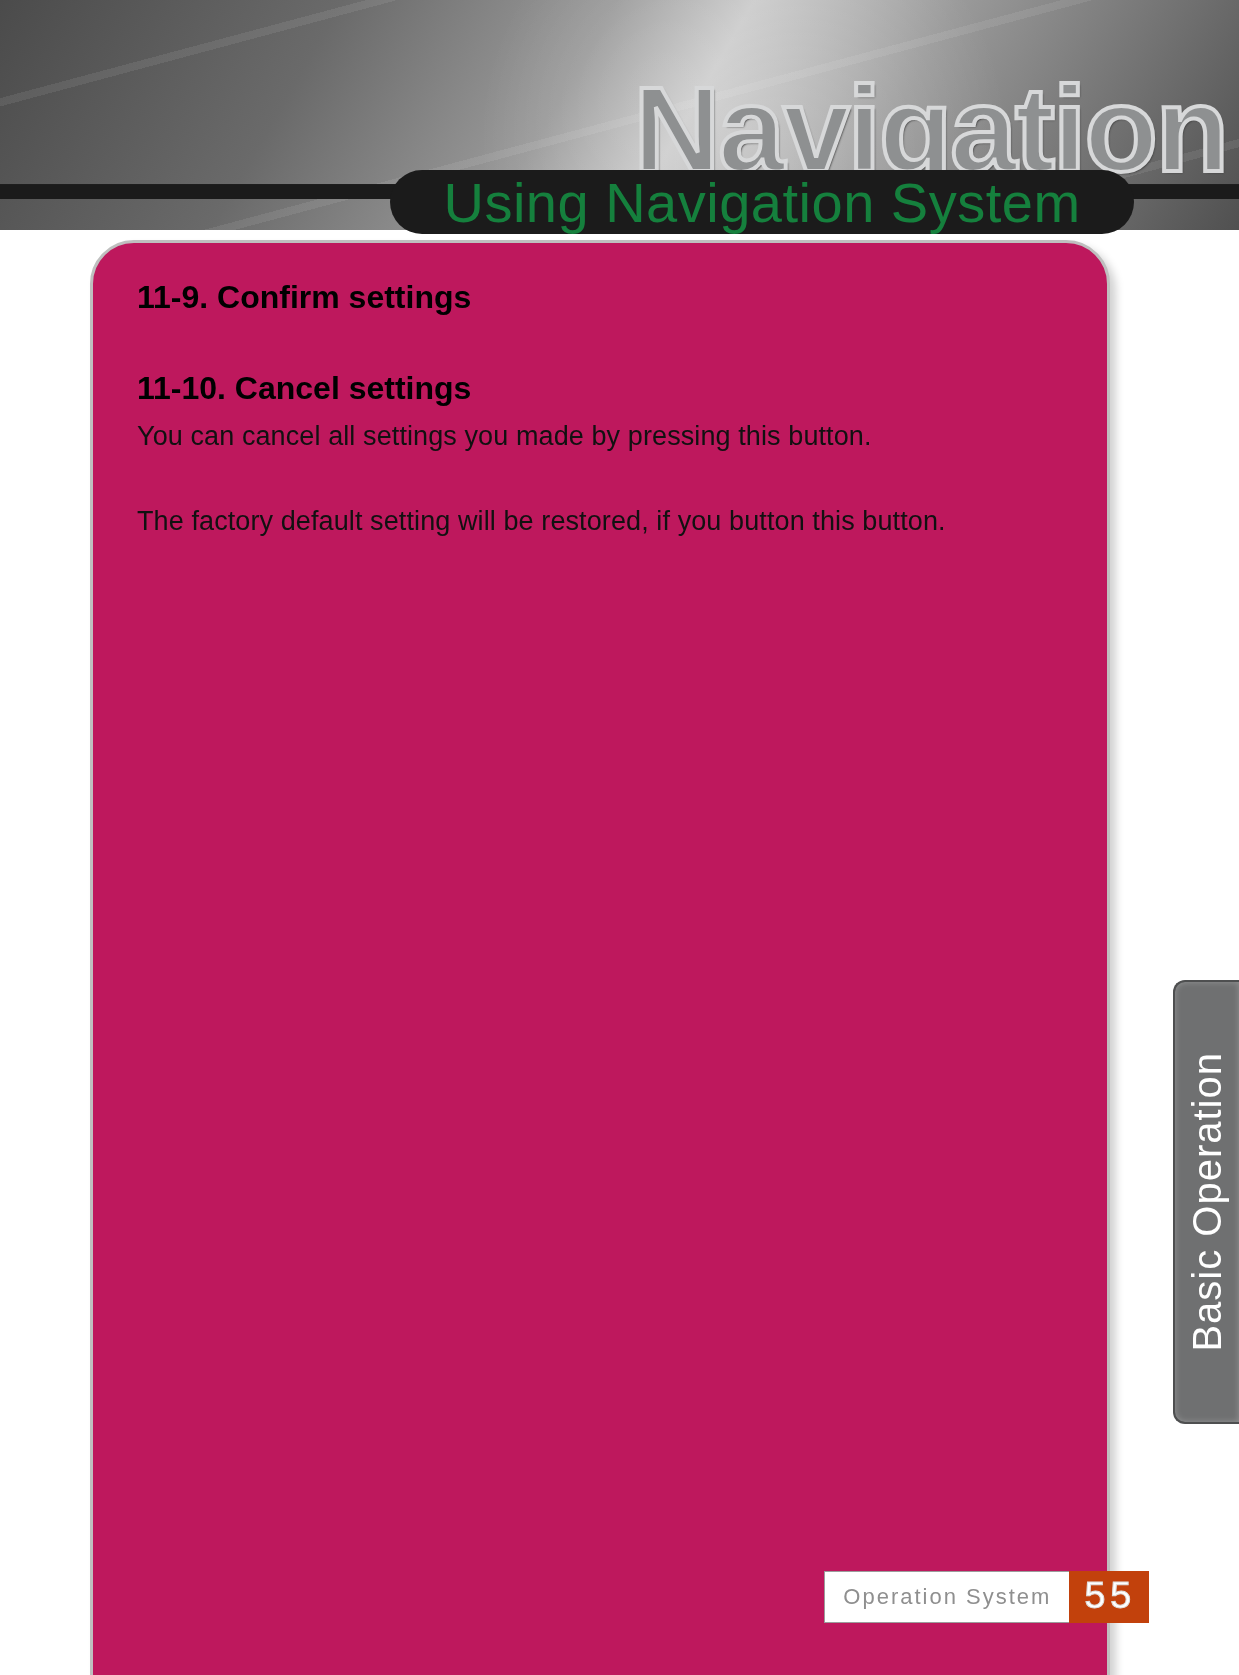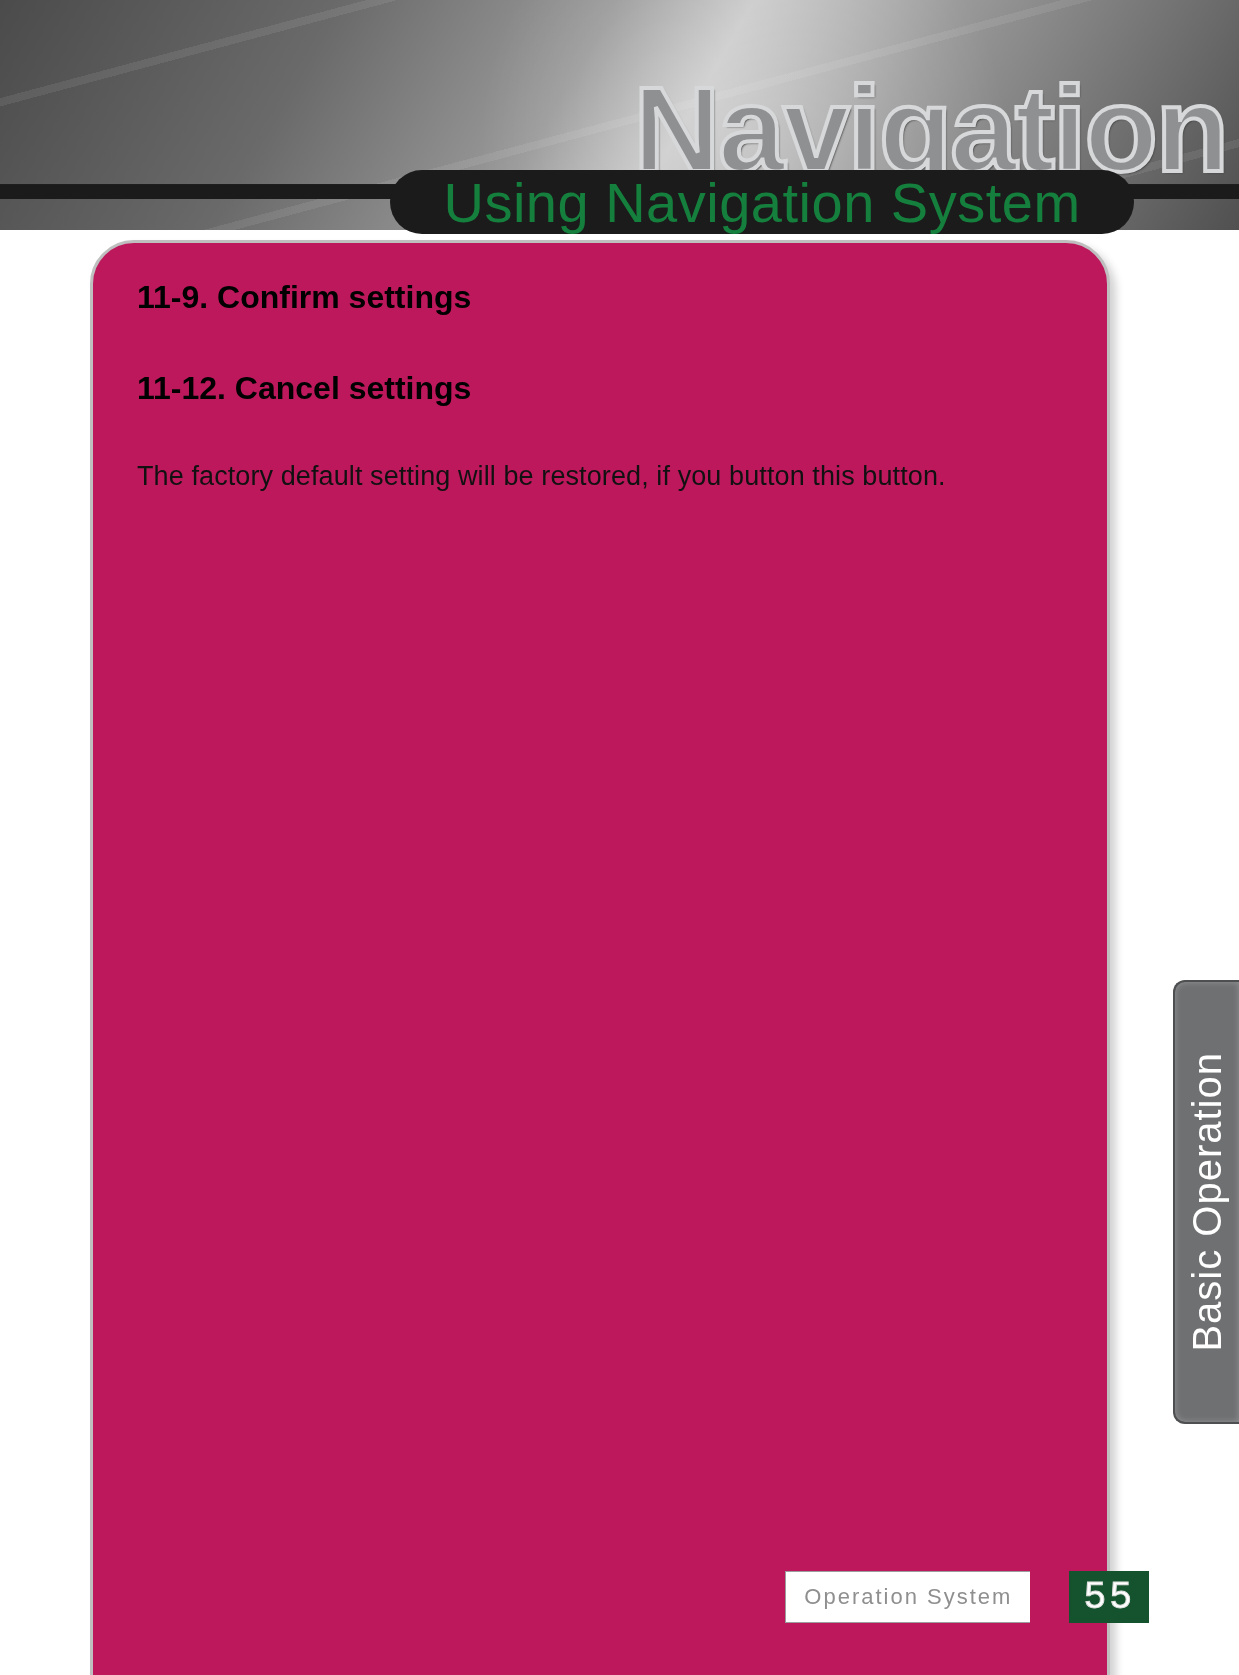--- a/index.html
+++ b/index.html
@@ -174,30 +174,29 @@
     background: #fff;
     color: #8f8f8f;
     font-family: "Arial Narrow", Arial, sans-serif;
     font-size: 22px;
     letter-spacing: 2px;
     padding: 0 18px;
     display: flex;
     align-items: center;
   }
   .footer .num {
-    background: #14532d;
+    background: #c2410c;
     color: #fff;
     font-family: "Courier New", monospace;
     font-weight: 400;
     font-size: 38px;
     letter-spacing: 3px;
     padding: 8px 14px;
     display: flex;
     align-items: center;
-    margin-left: 39px;
     -webkit-text-stroke: 1px #dedede;
   }
 </style>
 </head>
 <body>
 
 <div class="header-band"></div>
 <div class="header-rule"></div>
 
 <div class="wordmark">Navigation</div>
@@ -209,21 +208,22 @@
   <div class="label">Using Navigation System</div>
 </div>
 
 <div class="content-card">
 
   <div class="section">
     <h2>11-9. Confirm settings</h2>
   </div>
 
   <div class="section">
-    <h2>11-12. Cancel settings</h2>
+    <h2>11-10. Cancel settings</h2>
+    <p>You can cancel all settings you made by pressing this button.</p>
   </div>
 
   <div class="section">
     <p>The factory default setting will be restored, if you button this button.</p>
   </div>
 
 </div>
 
 <div class="side-tab">
   <span>Basic Operation</span>

